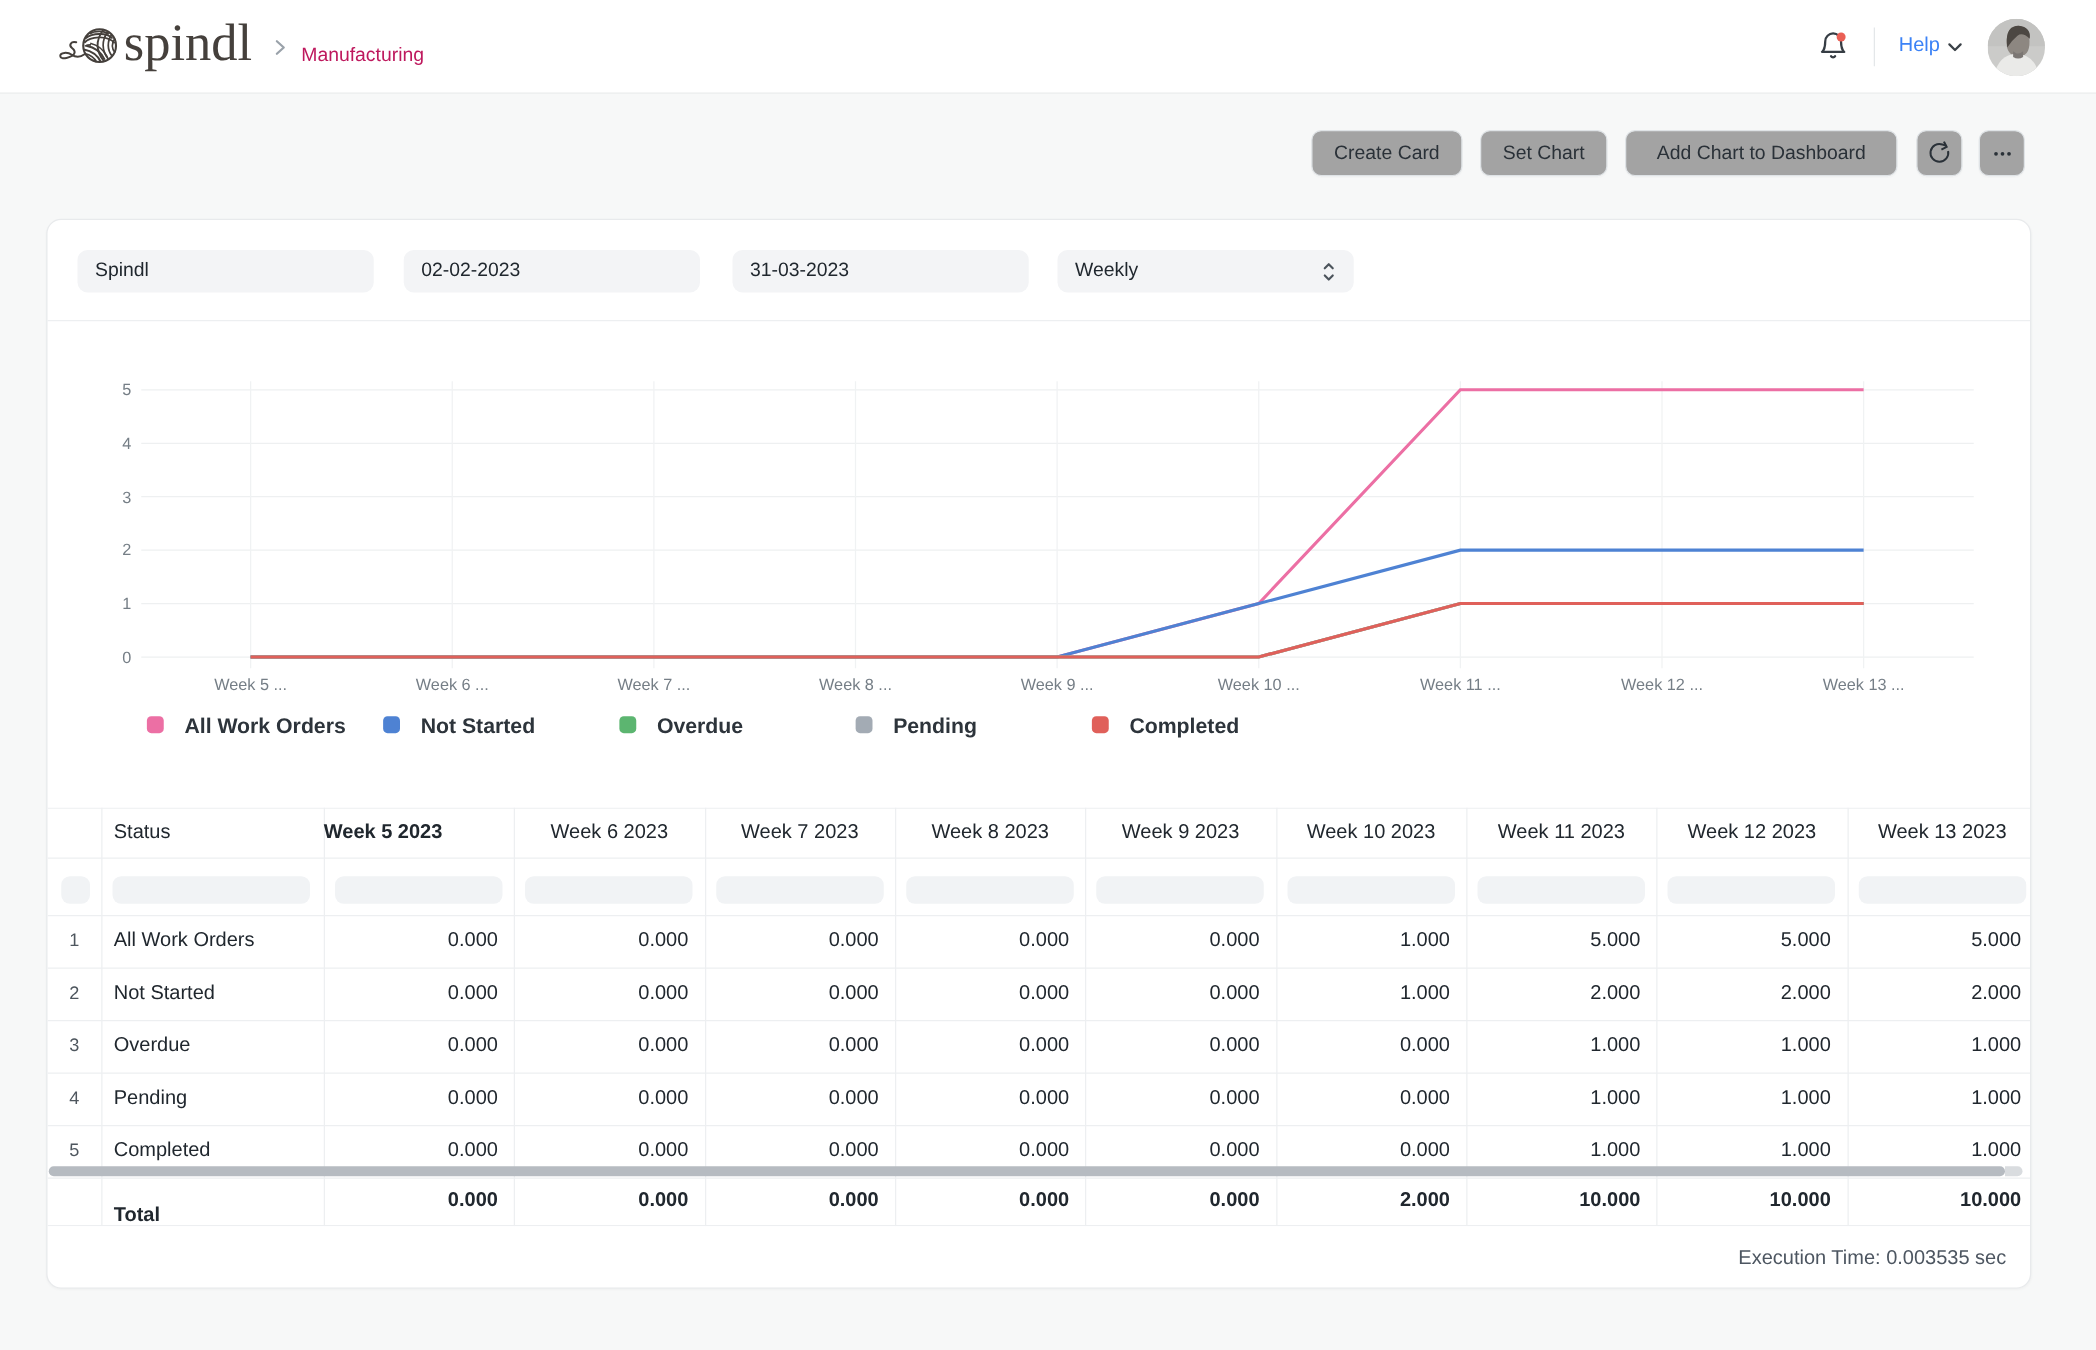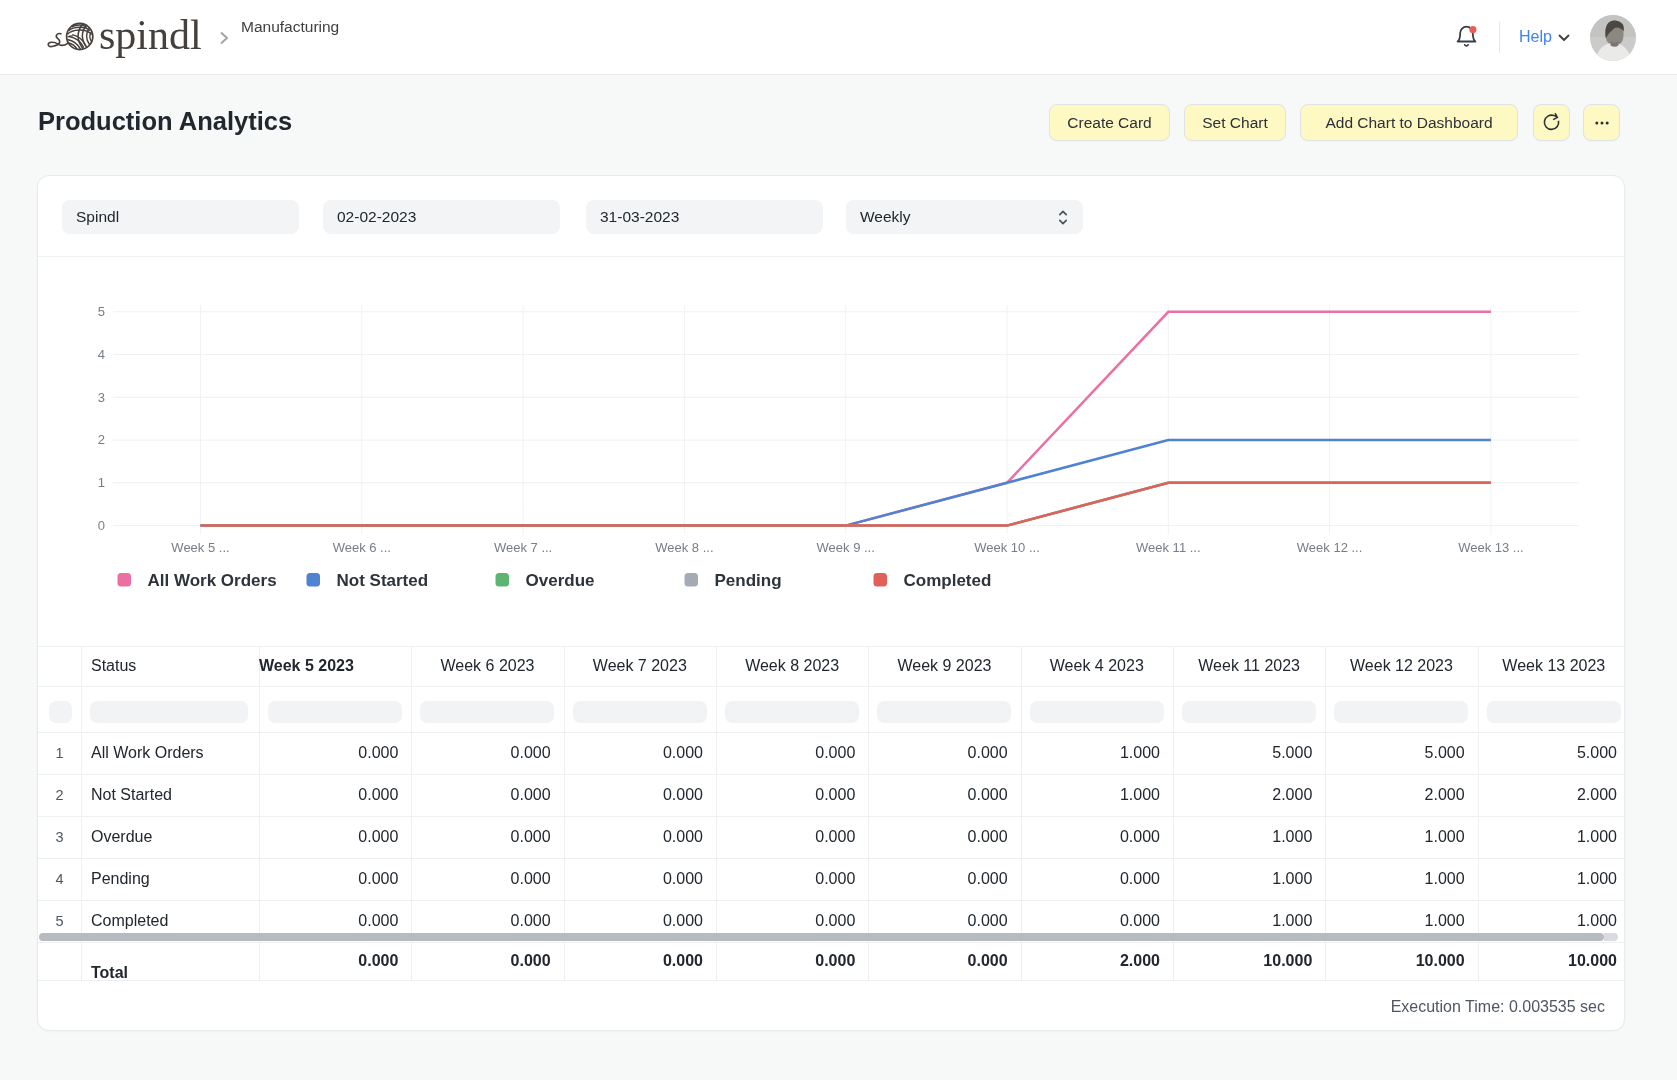--- a/index.html
+++ b/index.html
@@ -8,36 +8,36 @@
   #page { position:relative; width:1677px; height:1080px; }
 
   
   #nav { position:absolute; left:0; top:0; width:1677px; height:75px; background:#fff;
     border-bottom:1px solid #e9ebec; }
   #logo-svg { position:absolute; left:46px; top:8px; }
   #logo-text { position:absolute; left:99px; top:13.5px; font-family:"Liberation Serif", serif;
     font-size:42px; color:#45403c; transform:scaleX(1.0); transform-origin:left top;
     line-height:1; }
   #crumb-chev { position:absolute; left:219px; top:31px; }
-  #crumb { position:absolute; left:241px; top:18px; font-size:15.5px; color:#404040;text-align:center; }
+  #crumb { position:absolute; left:241px; top:36px; font-size:15.5px; color:#be185d;text-align:center; }
 
   #search { position:absolute; left:1041px; top:16px; width:376px; height:43px;
     background:#f1f2f2; border-radius:10px; }
   #search-ph { position:absolute; left:44px; top:12px; font-size:16px; color:#767f88; }
   #bell { position:absolute; left:1454px; top:23px; }
   #nav-div { position:absolute; left:1499px; top:22px; width:1px; height:31px; background:#e4e7e9; }
   #help { position:absolute; left:1519px; top:28px; font-size:16px; color:#3b82f6; }
   #help-chev { position:absolute; left:1558px; top:34px; }
   #avatar { position:absolute; left:1590px; top:15px; width:46px; height:46px; border-radius:50%;
     overflow:hidden; }
 
   
   #title { position:absolute; left:38px; top:107px; font-size:25.5px; font-weight:700; color:#20272e;
     letter-spacing:0px; }
-  .btn { position:absolute; top:104px; height:37px; background:#fef9c3; border:1px solid #dfe3e6;
+  .btn { position:absolute; top:104px; height:37px; background:#a3a3a3; border:1px solid #dfe3e6;
     border-radius:8px; font-size:15.5px; color:#2a3138; display:flex; align-items:center;
     justify-content:center; box-shadow:0 1px 1px rgba(0,0,0,0.02); }
   #btn1 { left:1049px; width:121px; }
   #btn2 { left:1184px; width:102px; }
   #btn3 { left:1300px; width:218px; }
   #btn4 { left:1533px; width:37px; }
   #btn5 { left:1583px; width:37px; }
 
   
   #card { position:absolute; left:37px; top:175px; width:1588px; height:856px; background:#fff;
@@ -119,21 +119,20 @@
         <rect width="46" height="46" fill="#cbcbc9"></rect>
         <rect width="46" height="22" fill="#c3c3c1"></rect>
         <path d="M15.5 22 Q14 6 24.5 5.5 Q34.5 6 33.5 21 Q33 27 29.5 29 L19.5 29 Q16 26 15.5 22 Z" fill="#8d8781"></path>
         <path d="M15.5 20 Q14.5 5.5 25 5.5 Q35 6.5 33.8 16 Q28 10.5 24 13.5 Q19 17.5 15.8 23 Z" fill="#4c4742"></path>
         <path d="M5 46 Q9 28.5 23 28 Q38 28.5 41.5 46 Z" fill="#eaeae8"></path>
         <path d="M20.5 26 Q24.5 29.5 28.5 26 L28.5 30.5 Q24.5 33 20.5 30.5 Z" fill="#7b7673"></path>
       </svg>
     </div>
   </div>
 
-  <div id="title">Production Analytics</div>
   <div id="btn1" class="btn">Create Card</div>
   <div id="btn2" class="btn">Set Chart</div>
   <div id="btn3" class="btn">Add Chart to Dashboard</div>
   <div id="btn4" class="btn">
     <svg width="19" height="19" viewBox="0 0 24 24">
       <g transform="rotate(-28 12 12)" fill="none" stroke="#2a3138" stroke-width="2">
         <path d="M21.5 3.8 v6 h-6"></path>
         <path d="M20.8 14.2 a9 9 0 1 1 -1.9-8.4 L21.5 8.3"></path>
       </g>
     </svg>
@@ -235,21 +234,21 @@
         <div class="hline" style="top: 212px;"></div>
         <div class="hline" style="top: 254px;"></div>
         <div class="hline" style="top: 296px;"></div>
         <div class="hline" style="top: 334px;"></div>
         <div class="cell" style="top: 0px; height: 40px; line-height: 40px; left: 53px;">Status</div>
         <div class="cell" style="top: 0px; height: 40px; line-height: 40px; left: 221px; width: 152.33px;  font-weight: bold;">Week 5 2023</div>
         <div class="cell" style="top: 0px; height: 40px; line-height: 40px; left: 373.33px; width: 152.33px; text-align: center;">Week 6 2023</div>
         <div class="cell" style="top: 0px; height: 40px; line-height: 40px; left: 525.66px; width: 152.33px; text-align: center;">Week 7 2023</div>
         <div class="cell" style="top: 0px; height: 40px; line-height: 40px; left: 677.99px; width: 152.33px; text-align: center;">Week 8 2023</div>
         <div class="cell" style="top: 0px; height: 40px; line-height: 40px; left: 830.32px; width: 152.33px; text-align: center;">Week 9 2023</div>
-        <div class="cell" style="top: 0px; height: 40px; line-height: 40px; left: 982.65px; width: 152.33px; text-align: center;">Week 4 2023</div>
+        <div class="cell" style="top: 0px; height: 40px; line-height: 40px; left: 982.65px; width: 152.33px; text-align: center;">Week 10 2023</div>
         <div class="cell" style="top: 0px; height: 40px; line-height: 40px; left: 1134.98px; width: 152.33px; text-align: center;">Week 11 2023</div>
         <div class="cell" style="top: 0px; height: 40px; line-height: 40px; left: 1287.31px; width: 152.33px; text-align: center;">Week 12 2023</div>
         <div class="cell" style="top: 0px; height: 40px; line-height: 40px; left: 1439.64px; width: 152.33px; text-align: center;">Week 13 2023</div>
         <div class="pill" style="left: 11px; width: 23px;"></div>
         <div class="pill" style="left: 52px; width: 158px;"></div>
         <div class="pill" style="left: 230px; width: 134px;"></div>
         <div class="pill" style="left: 382.33px; width: 134px;"></div>
         <div class="pill" style="left: 534.66px; width: 134px;"></div>
         <div class="pill" style="left: 686.99px; width: 134px;"></div>
         <div class="pill" style="left: 839.32px; width: 134px;"></div>

